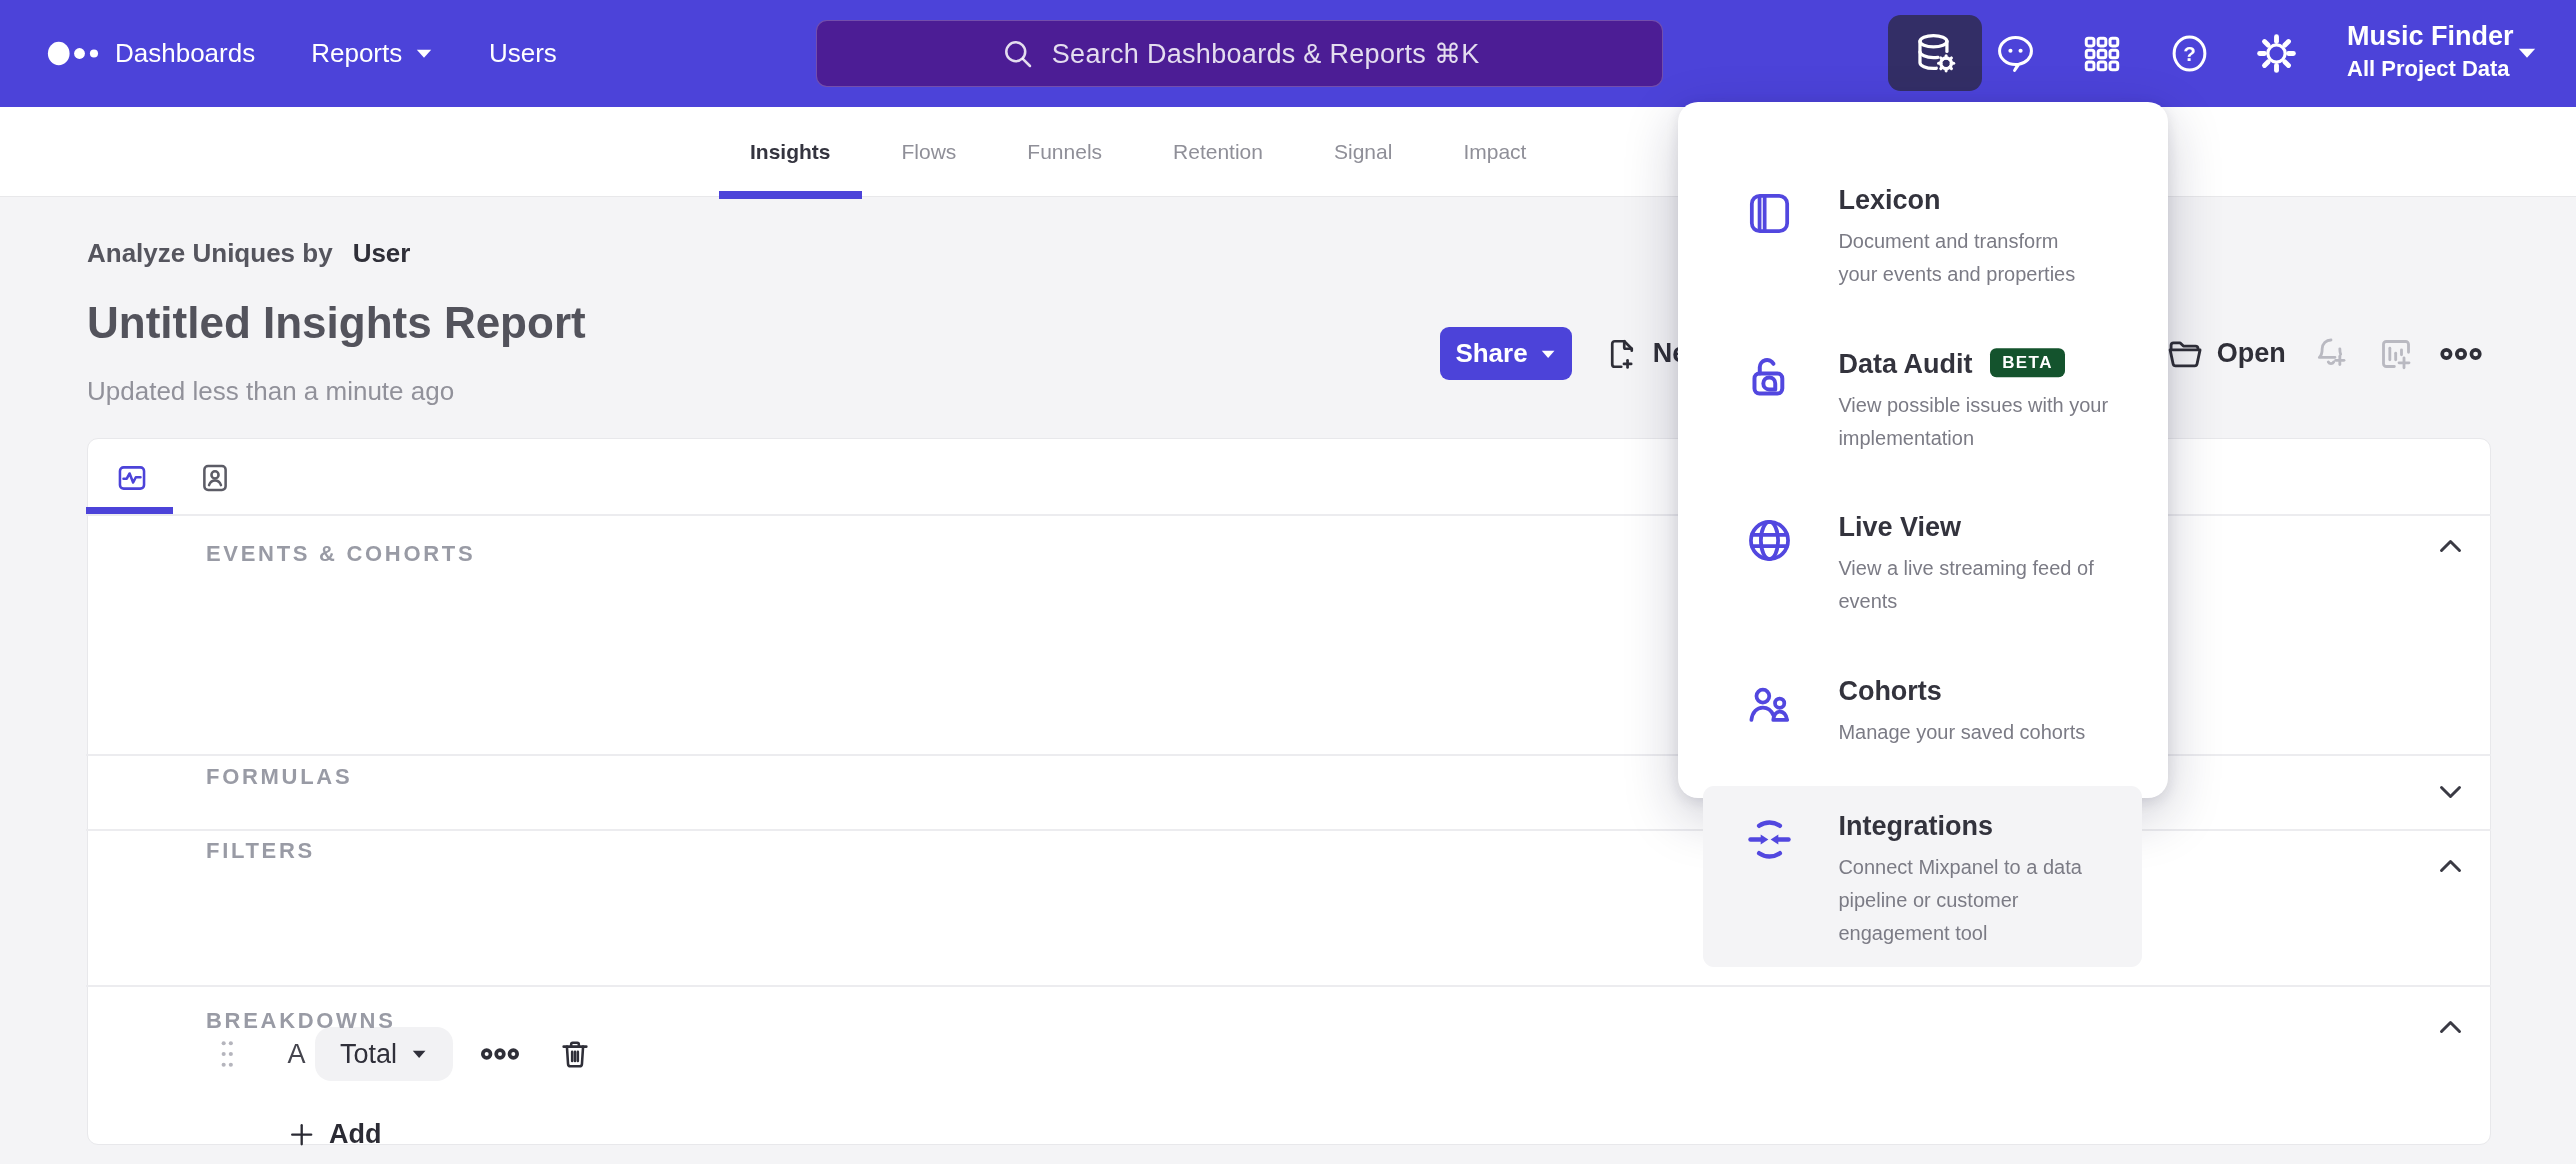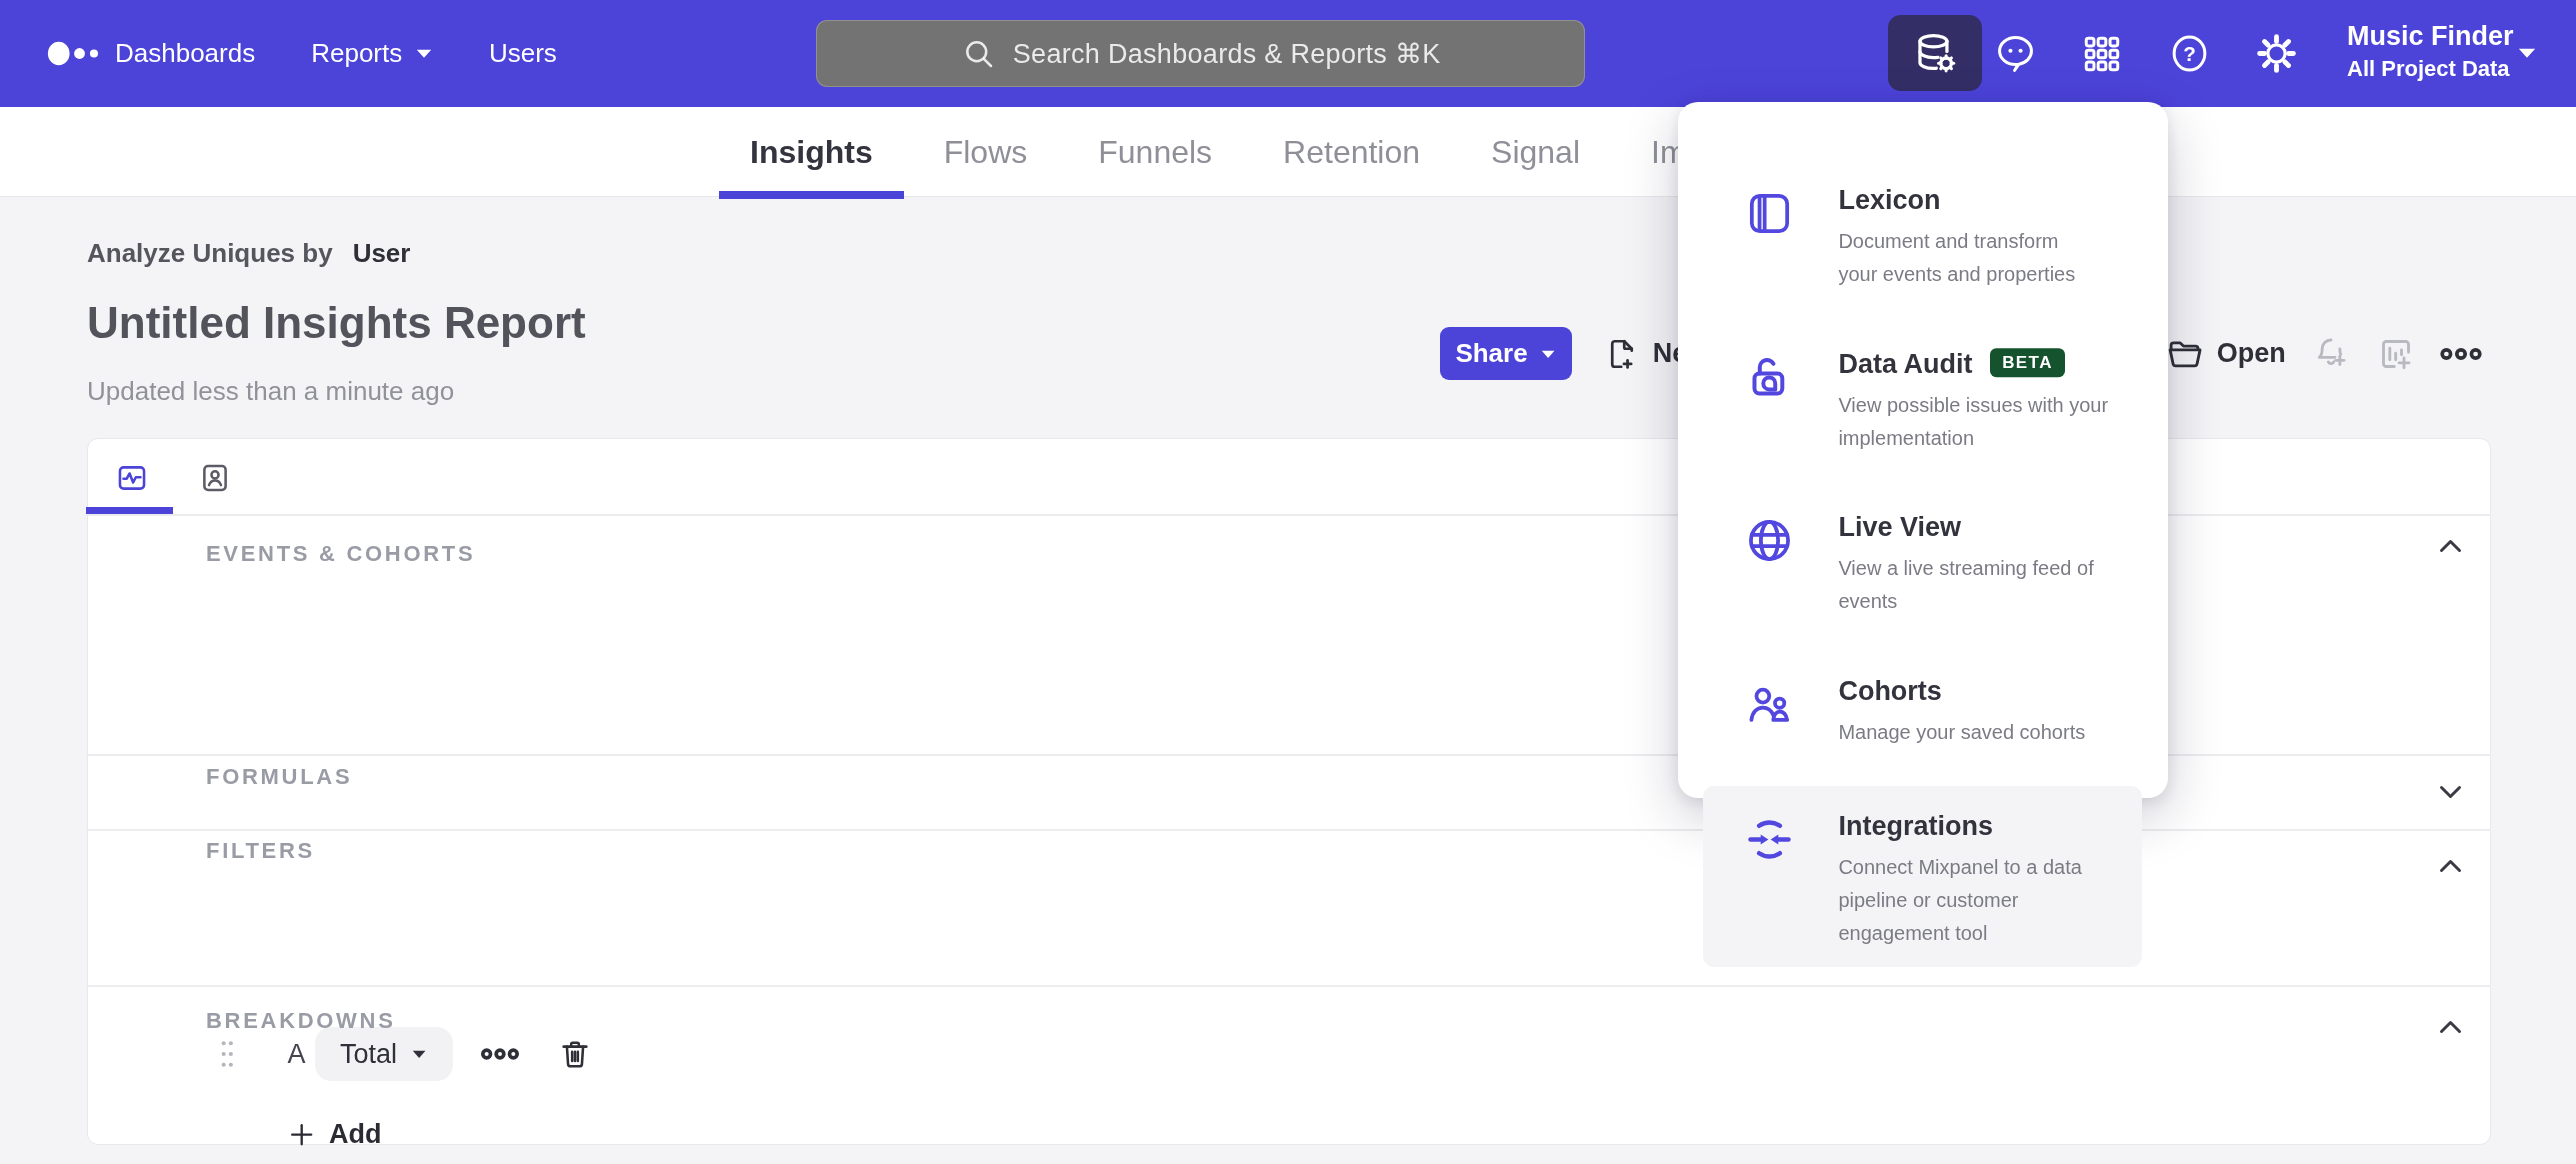--- a/index.html
+++ b/index.html
@@ -4,33 +4,33 @@
 <style>
   * { margin:0; padding:0; box-sizing:border-box; }
   html,body { width:2576px; height:1165px; overflow:hidden; }
   body { font-family:"Liberation Sans", sans-serif; background:#f4f4f6; position:relative; }
 
   
   .header { position:absolute; left:0; top:0; width:2576px; height:107px; background:#4c43d9; z-index:5; }
   .logo { position:absolute; left:47px; top:37px; width:63px; height:33px; display:flex; align-items:center; }
   .nav { position:absolute; left:115px; top:0; height:107px; display:flex; align-items:center; gap:56px; }
   .nav-item { color:#ffffff; font-size:26px; font-weight:500; display:flex; align-items:center; gap:12.7px; cursor:pointer; }
-  .search { position:absolute; left:816px; top:20px; width:769px; height:67px; background:#737373; border:1.8px solid rgba(255,255,255,0.22); border-radius:11px; display:flex; align-items:center; justify-content:center; gap:16.3px; color:rgba(255,255,255,0.85); }
+  .search { position:absolute; left:816px; top:20px; width:847px; height:67px; background:#4c1d95; border:1.8px solid rgba(255,255,255,0.22); border-radius:11px; display:flex; align-items:center; justify-content:center; gap:16.3px; color:rgba(255,255,255,0.85); }
   .search-text { font-size:27px; letter-spacing:0.3px; }
   .chip { position:absolute; left:1888px; top:15.4px; width:94px; height:76px; background:#332e66; border-radius:12.7px; display:flex; align-items:center; justify-content:center; color:#fff; }
   .hicon { position:absolute; top:0; height:107px; width:54px; display:flex; align-items:center; justify-content:center; color:#fff; cursor:pointer; }
   .project { position:absolute; left:2347px; top:18px; width:167px; color:#fff; text-align:left; cursor:pointer; }
   .project-name { font-size:27px; font-weight:700; line-height:36px; white-space:nowrap; }
   .project-scope { font-size:22px; font-weight:700; line-height:29px; white-space:nowrap; }
   .project-caret { position:absolute; left:2516px; top:45px; color:#fff; }
 
   
   .tabband { position:absolute; left:0; top:107px; width:2576px; height:90px; background:#ffffff; border-bottom:1.8px solid #e8e8ea; z-index:4; }
   .tabs { position:absolute; left:719px; top:0; height:90px; display:flex; align-items:center; gap:9px; }
-  .tab { font-size:32px; color:#8f8f98; padding:8px 31px; height:90px; display:flex; align-items:center; cursor:pointer; position:relative; }
+  .tab { font-size:21px; color:#8f8f98; padding:8px 31px; height:90px; display:flex; align-items:center; cursor:pointer; position:relative; }
   .tab.active { color:#34343f; font-weight:600; }
   .tab.active::after { content:""; position:absolute; left:0; right:0; bottom:-1.8px; height:8.2px; background:#4c43d9; }
 
   
   .subtitle { position:absolute; left:87px; top:238px; font-size:26px; color:#55555e; font-weight:600; }
   .subtitle b { color:#2f2f38; font-weight:700; margin-left:20px; cursor:pointer; }
   .title { position:absolute; left:87px; top:298px; font-size:44px; font-weight:600; color:#53535c; }
   .updated { position:absolute; left:87px; top:376px; font-size:26px; color:#91919a; }
 
   .share-btn { position:absolute; left:1440px; top:327px; width:132px; height:53px; background:#4c43d9; border-radius:9px; color:#fff; font-size:26px; font-weight:600; display:flex; align-items:center; justify-content:center; gap:12.7px; cursor:pointer; z-index:6; }

